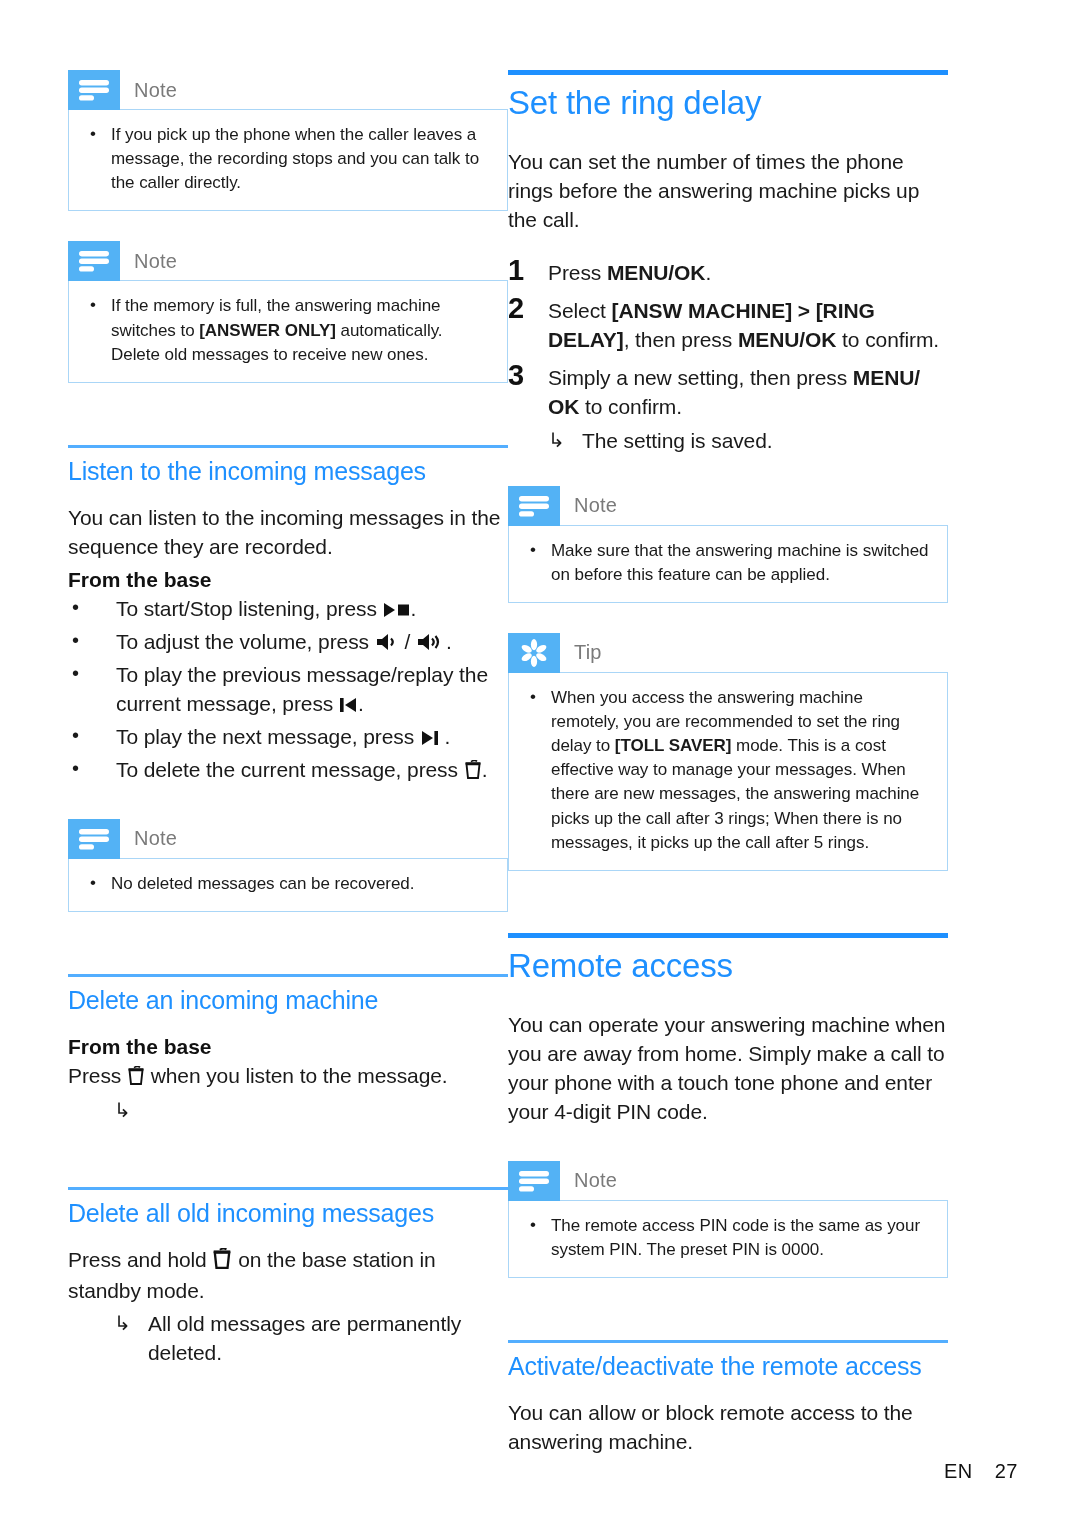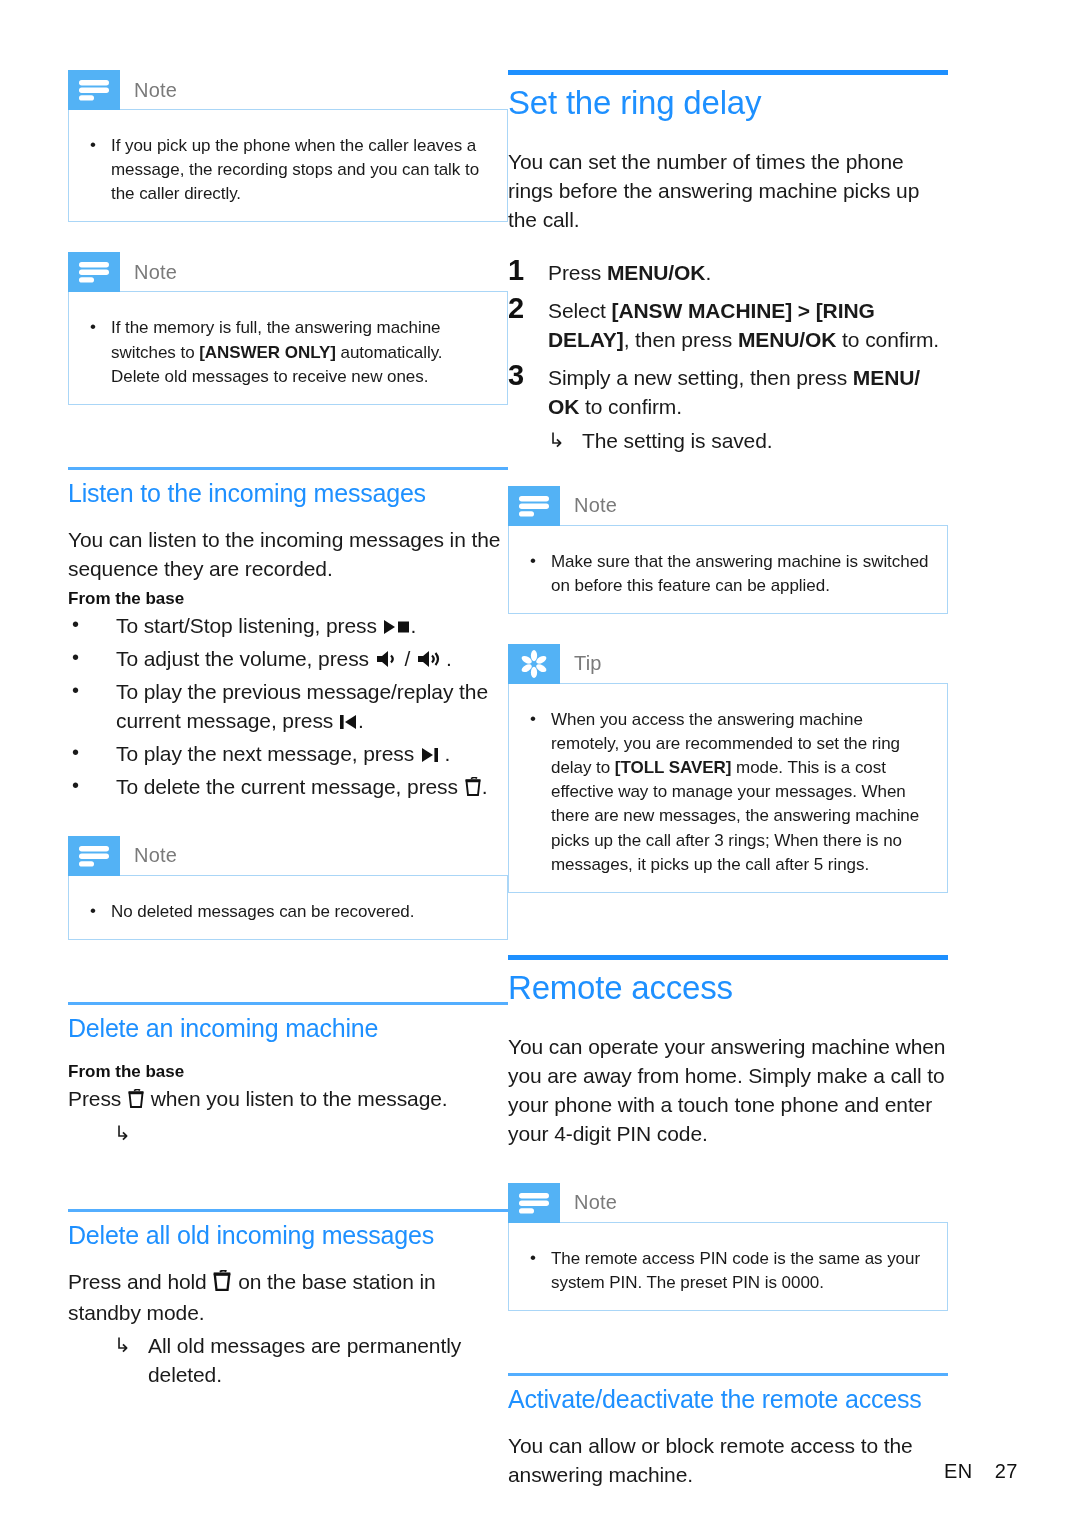--- a/index.html
+++ b/index.html
@@ -49,21 +49,21 @@
   }
   .h2 {
     font-size: 25px;
     font-weight: 400;
     color: #1e90ff;
     letter-spacing: -0.2px;
     line-height: 1.2;
     margin: 0 0 18px 0;
   }
   .h3 {
-    font-size: 17px;
+    font-size: 21px;
     font-weight: bold;
     color: #111;
     margin: 2px 0 2px 0;
     line-height: 1.3;
   }
 
   
   p.body {
     font-size: 21px;
     line-height: 1.38;
@@ -148,21 +148,21 @@
   }
   .callout-label {
     font-size: 20px;
     color: #7a7a7a;
     margin-left: 14px;
     letter-spacing: 0.2px;
   }
   .callout-body {
     border: 1px solid #aad6f7;
     border-top: 1px solid #aad6f7;
-    padding: 24px 16px 15px 16px;
+    padding: 13px 16px 15px 16px;
     margin-top: -1px;
   }
   .callout-body ul {
     list-style: none;
     margin: 0;
     padding: 0;
   }
   .callout-body li {
     position: relative;
     padding-left: 26px;

